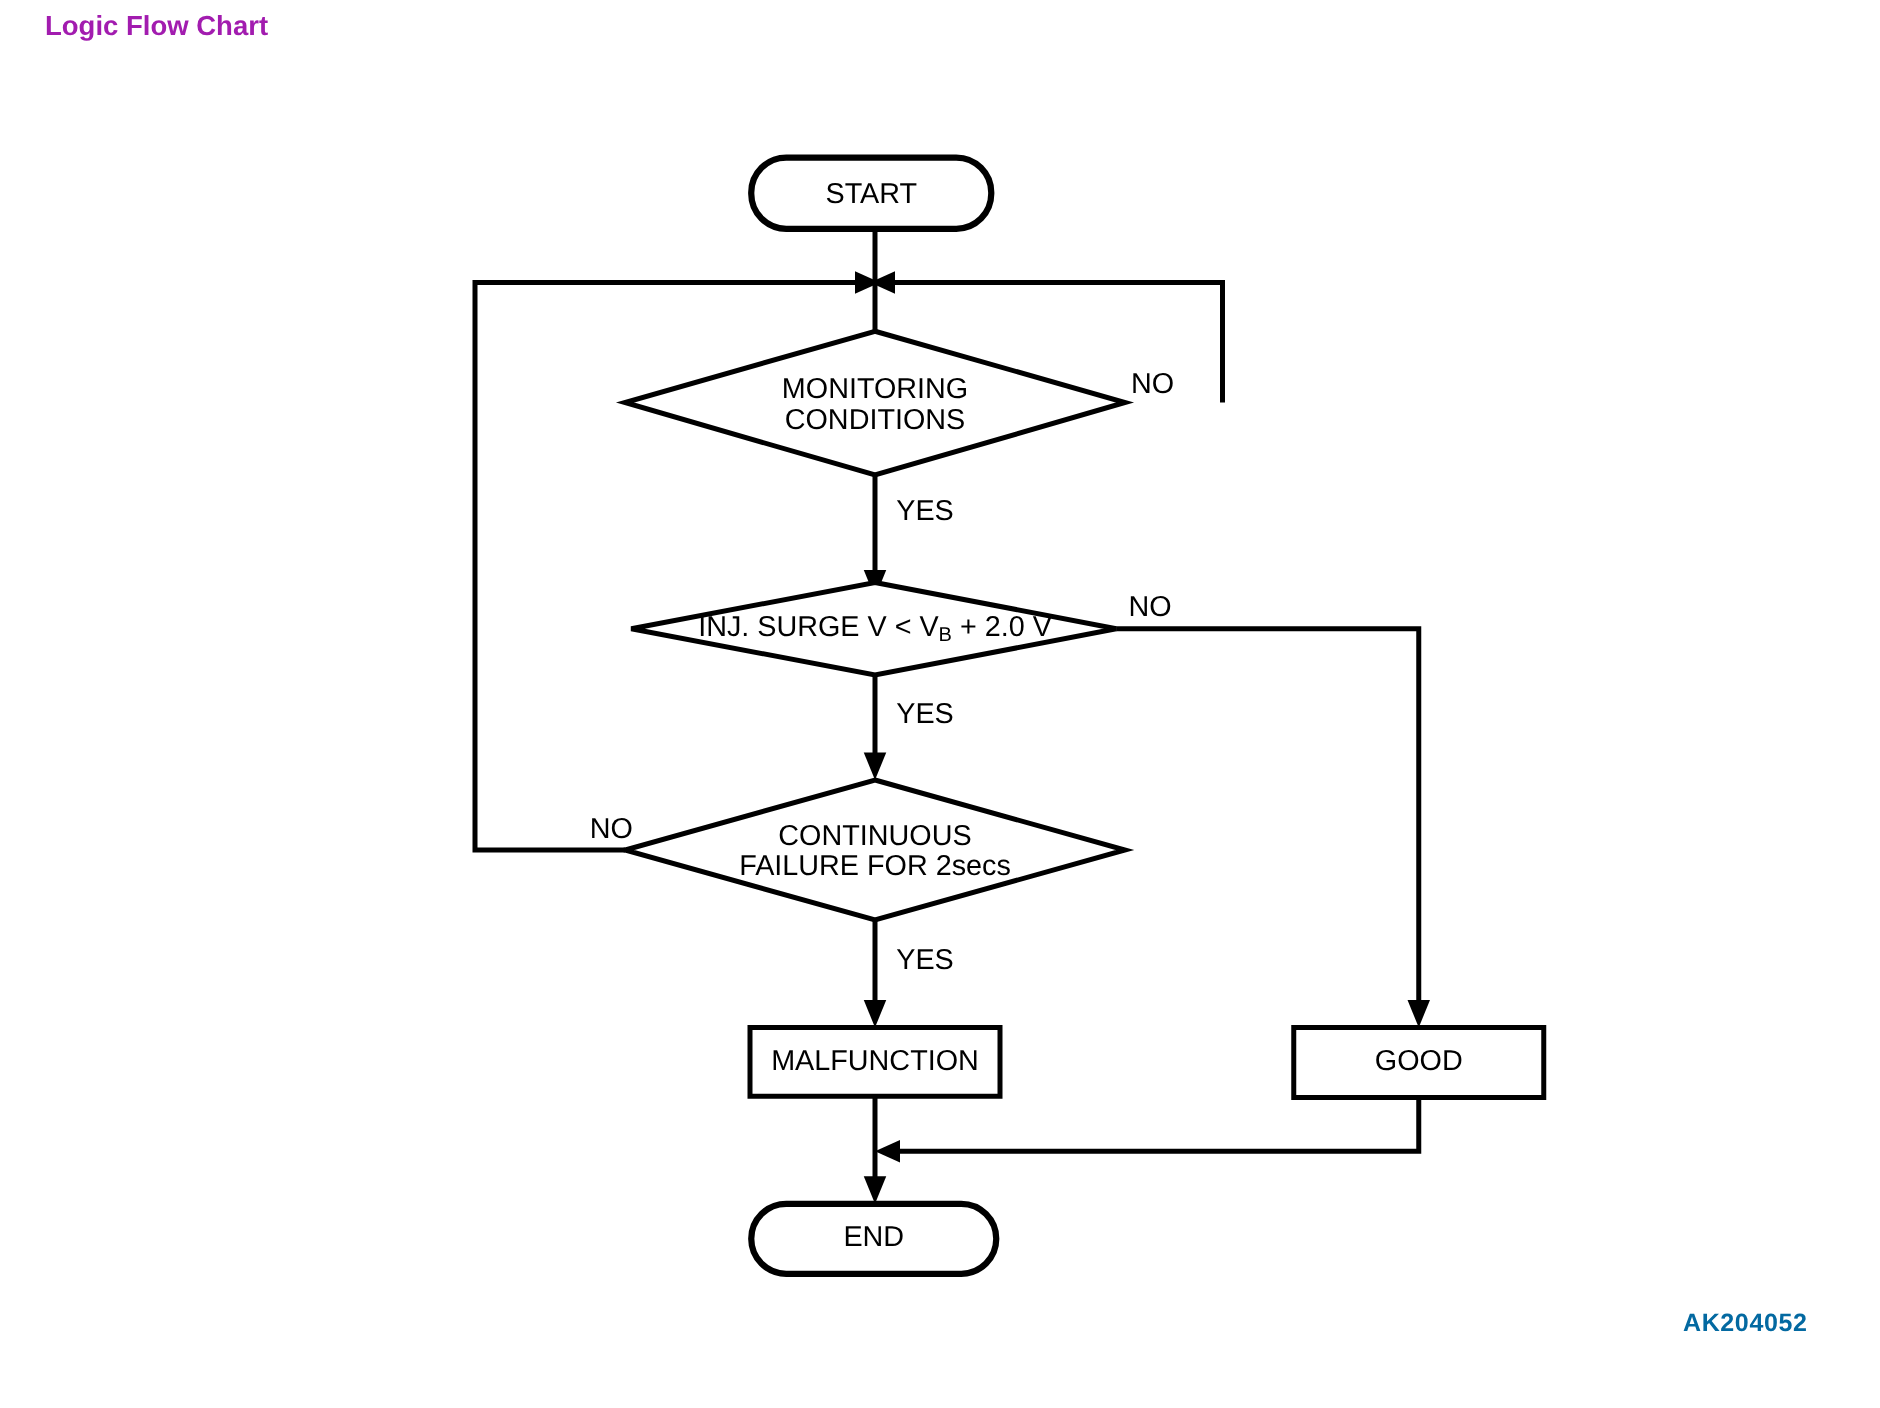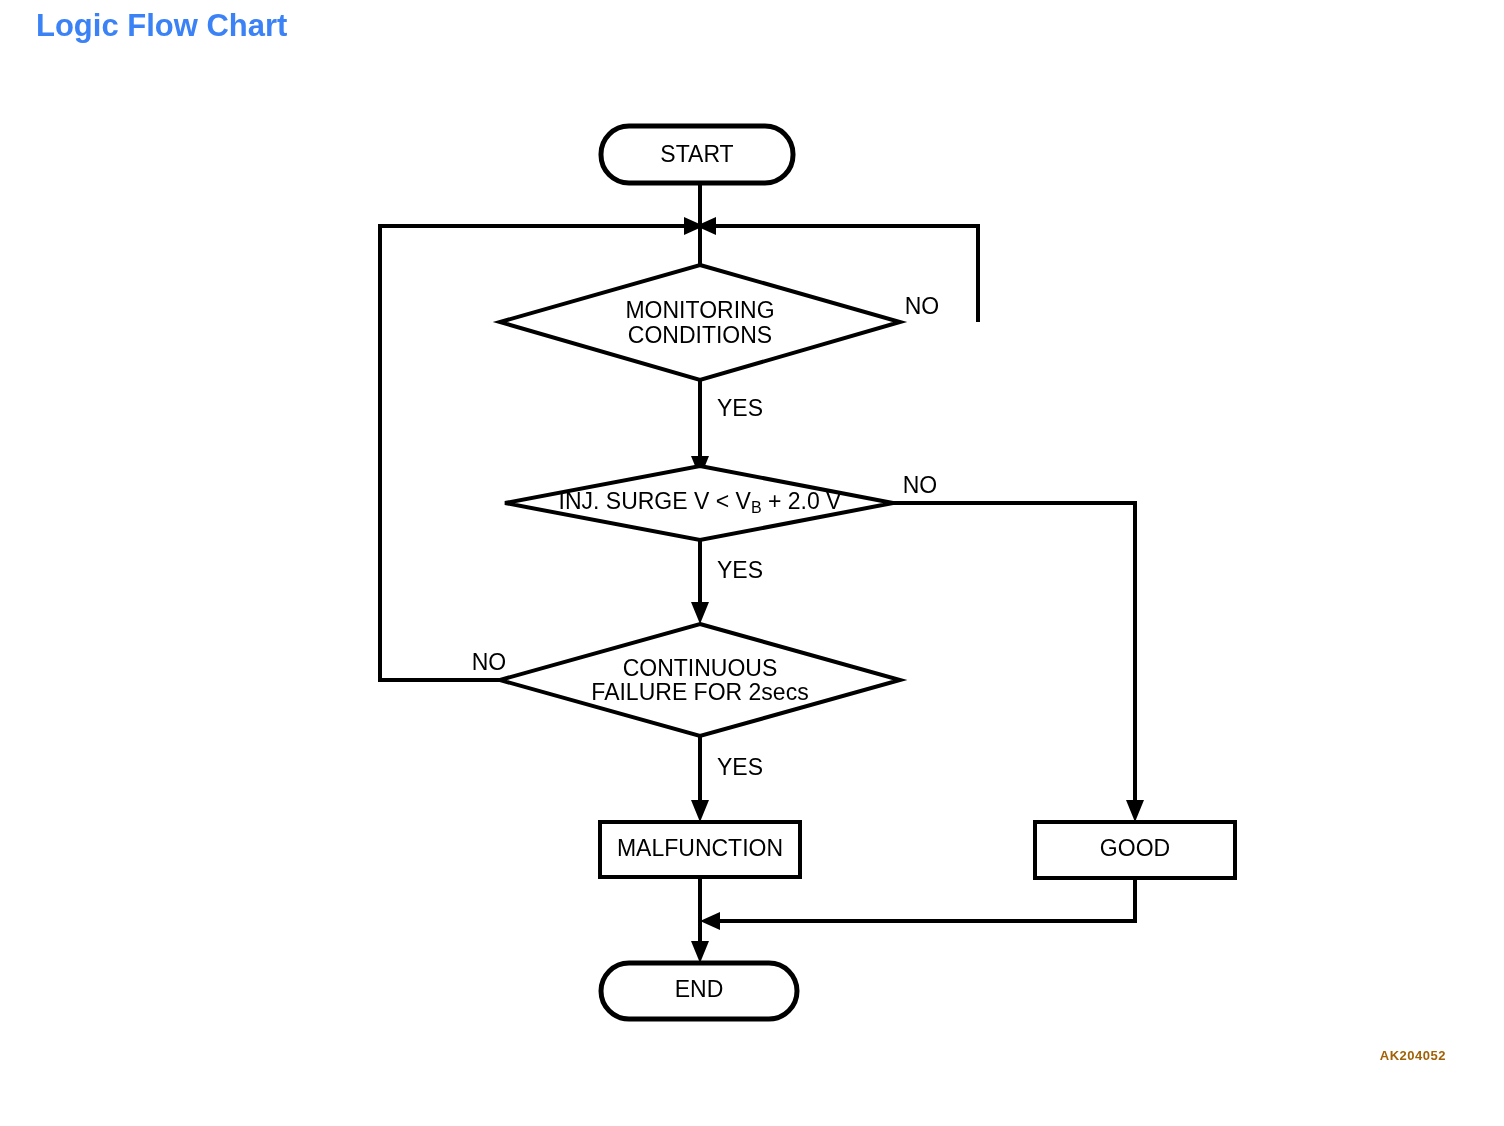--- a/index.html
+++ b/index.html
@@ -11,33 +11,33 @@
     width: 1504px;
     height: 1126px;
     position: relative;
     font-family: "Liberation Sans", sans-serif;
     overflow: hidden;
   }
   #page-title {
     position: absolute;
     left: 36px;
     top: 8px;
-    font-size: 31px;
+    font-size: 22px;
     font-weight: bold;
-    color: #3b82f6;
+    color: #a21caf;
     letter-spacing: 0px;
     white-space: nowrap;
   }
   #figure-code {
     position: absolute;
     right: 58px;
     top: 1048px;
-    font-size: 13px;
+    font-size: 20px;
     font-weight: bold;
-    color: #a16207;
+    color: #0369a1;
     letter-spacing: 0.5px;
     white-space: nowrap;
   }
   #flow-svg {
     position: absolute;
     left: 0;
     top: 0;
     width: 1504px;
     height: 1126px;
   }

